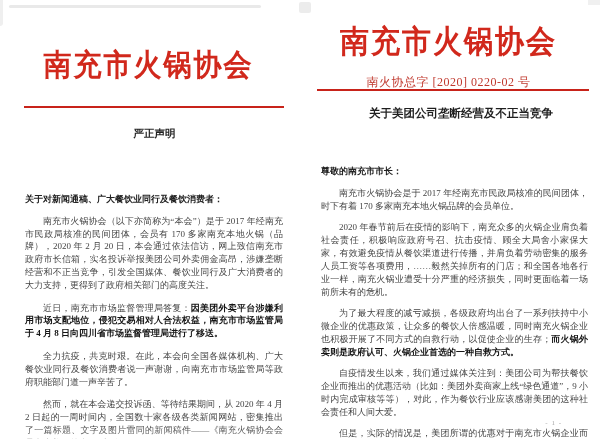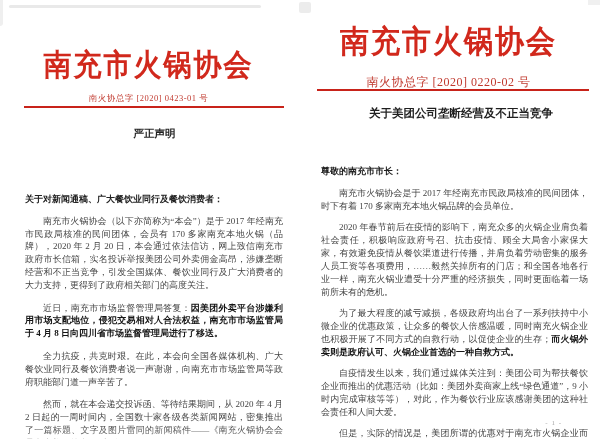--- a/index.html
+++ b/index.html
@@ -71,21 +71,20 @@
 </head>
 <body>
 
 <div class="stage">
 
   <div class="page page-left">
     <div class="shadow-top-left"></div>
     <div class="shadow-left-edge"></div>
 
     <div class="org-title">南充市火锅协会</div>
-    <div class="doc-no">南火协总字 [2020] 0423-01 号</div>
     <div class="red-rule"></div>
 
     <div class="doc-title">
       <div class="title-sub">严正声明</div>
     </div>
 
     <div class="body-text">
       <div class="salutation">关于对新闻通稿、广大餐饮业同行及餐饮消费者：</div>
       <div class="para">南充市火锅协会（以下亦简称为“本会”）是于 2017 年经南充市民政局核准的民间团体，会员有 170 多家南充本地火锅（品牌），2020 年 2 月 20 日，本会通过依法信访，网上致信南充市政府市长信箱，实名投诉举报美团公司外卖佣金高昂，涉嫌垄断经营和不正当竞争，引发全国媒体、餐饮业同行及广大消费者的大力支持，更得到了政府相关部门的高度关注。</div>
       <div class="para"><span>近日，南充市市场监督管理局答复：</span><span class="bold-seg">因美团外卖平台涉嫌利用市场支配地位，侵犯交易相对人合法权益，南充市市场监管局于 4 月 8 日向四川省市场监督管理局进行了移送。</span></div>

